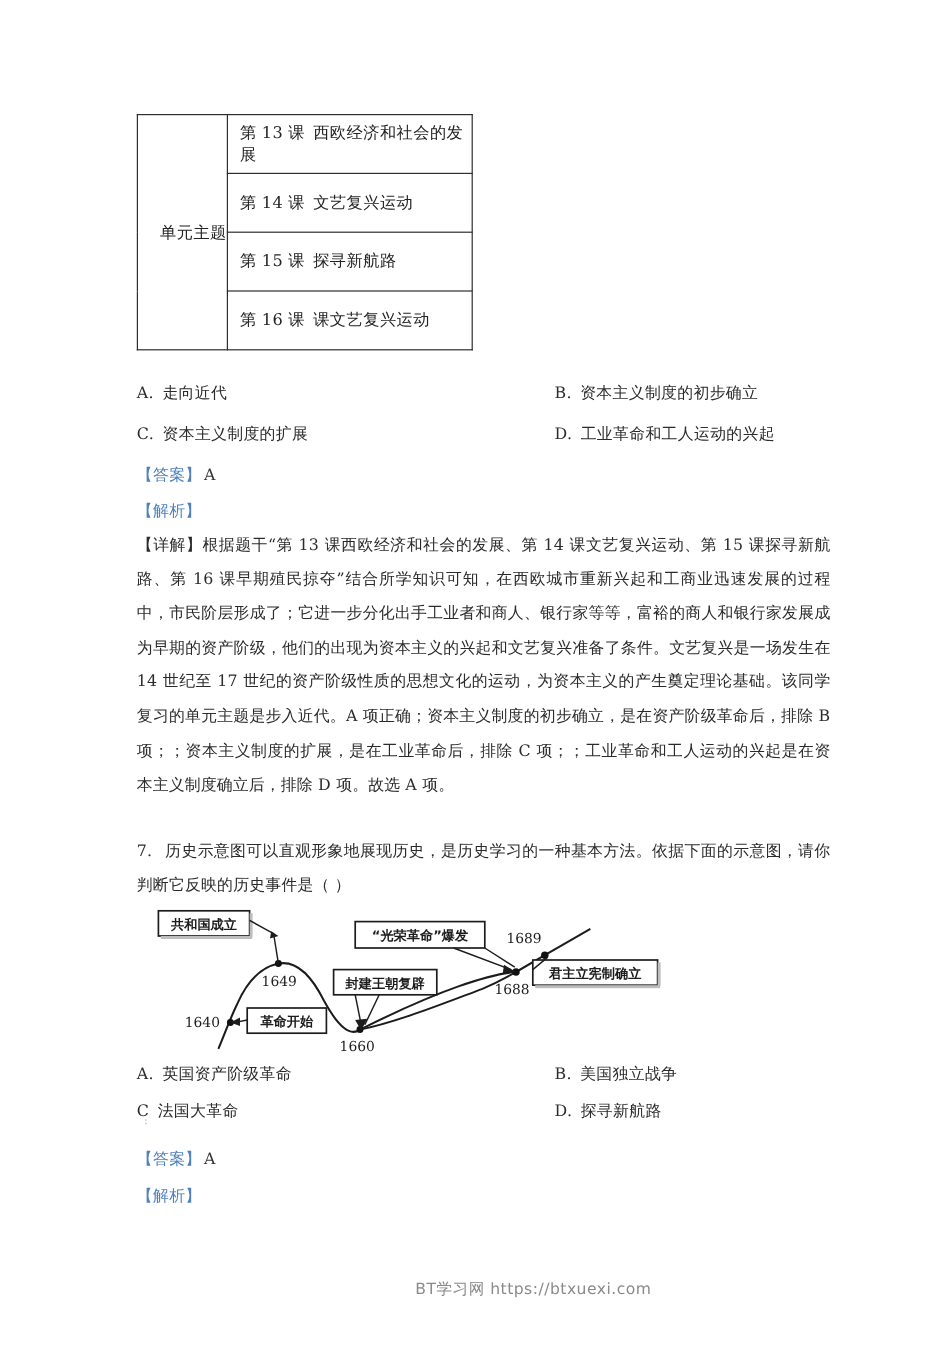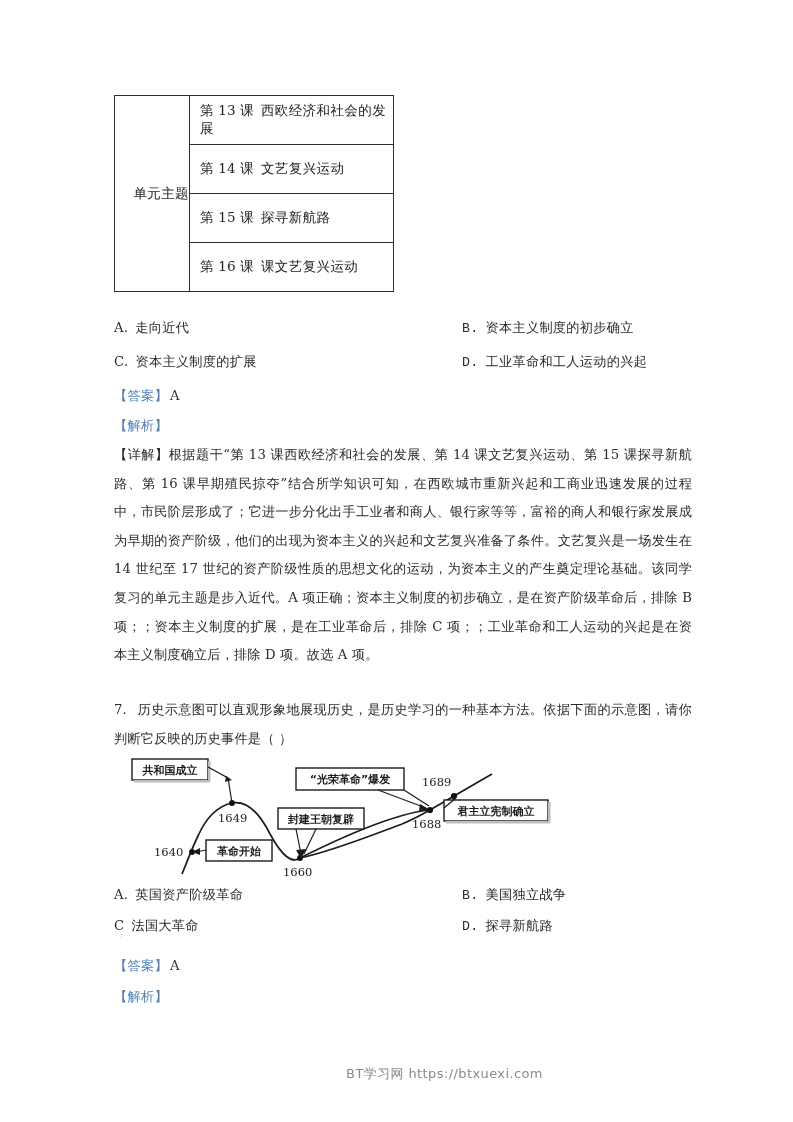--- a/index.html
+++ b/index.html
@@ -56,21 +56,21 @@
     font-size: 13.2px;
     color: #2b2b2b;
     letter-spacing: 0.3px;
   }
   .opt-row .opt {
     position: absolute;
     top: 0;
     white-space: nowrap;
   }
   .opt-left  { left: 0px; }
-  .opt-right { left: 348px; font-family: Liberation Mono, monospace; }
+  .opt-right { left: 348px; }
   .opt-key { margin-right: 7px; }
 
   .meta-line {
     position: absolute;
     font-size: 13.2px;
     letter-spacing: 0.3px;
     white-space: nowrap;
   }
   .meta-line .tag { color: #4f81bd; text-align: right; }
   .meta-line .val { color: #333333; margin-left: 2px; }

